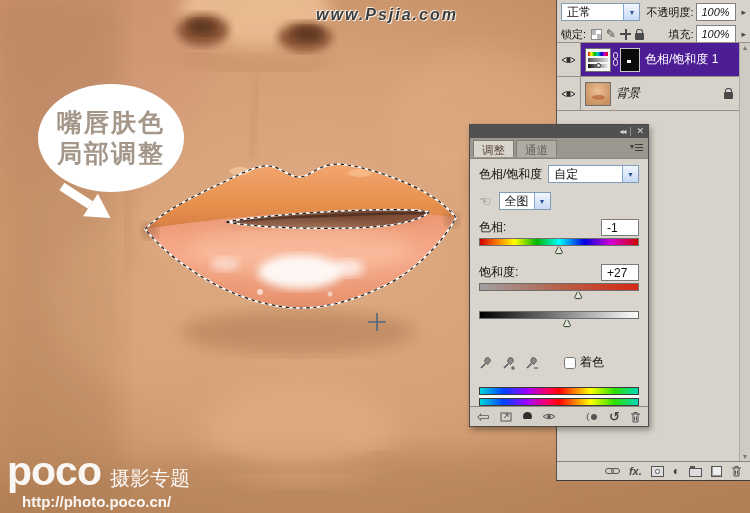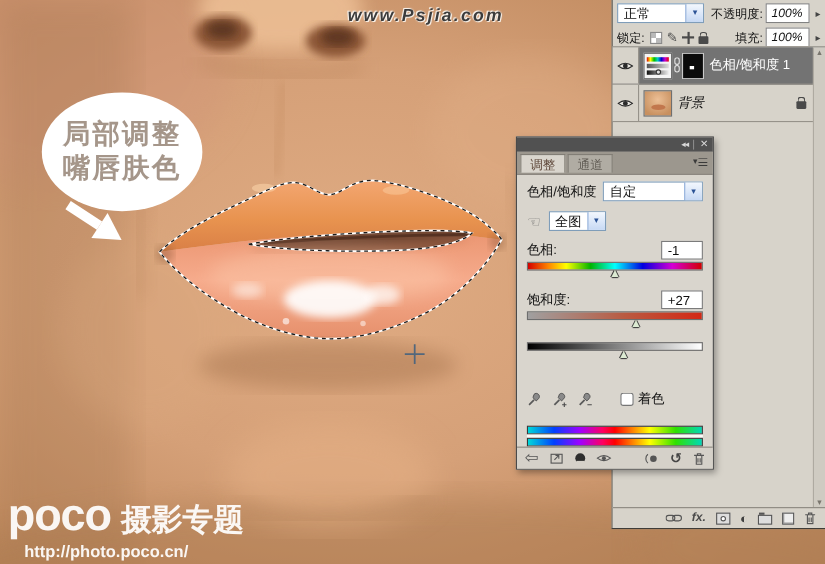--- a/index.html
+++ b/index.html
@@ -14,21 +14,21 @@
   .bubble span{font-size:25px;font-weight:bold;color:#a5968a;letter-spacing:2px;line-height:1.25;}
   .callout-arrow{position:absolute;left:46px;top:176px;z-index:3;}
   
   .wm-top{position:absolute;left:282px;top:6px;width:210px;text-align:center;z-index:3;
           font-family:Liberation Sans, sans-serif;font-style:italic;font-weight:bold;
           font-size:16px;letter-spacing:2px;color:#3c3c3c;
           text-shadow:0 0 2px #fff,1px 1px 0 #f4e9dd,-1px -1px 0 #f4e9dd;}
   .poco{position:absolute;left:7px;bottom:3px;z-index:3;color:rgba(255,255,255,.93);}
   .poco .row1{display:flex;align-items:baseline;gap:9px;}
   .poco .brand{font-size:41px;font-weight:bold;letter-spacing:-1px;line-height:30px;}
-  .poco .suffix{font-size:28px;font-weight:bold;}
+  .poco .suffix{font-size:20px;font-weight:normal;}
   .poco .url{font-size:15px;font-weight:bold;margin:1px 0 0 15px;}
   
   .xp-select{display:flex;align-items:center;height:18px;background:#fff;
              border:1px solid #7f9db9;box-sizing:border-box;}
   .xp-select .val{flex:1;padding:0 5px;font-size:12px;color:#111;white-space:nowrap;overflow:hidden;}
   .xp-chevron{width:15px;align-self:stretch;display:flex;align-items:center;justify-content:center;
               background:linear-gradient(180deg,#f2f7fe,#c7d9f4);border-left:1px solid #86a7d8;
               color:#2c5396;font-size:7px;}
   .num-box{height:18px;background:#fff;border:1px solid #828282;box-sizing:border-box;
            font-size:11px;padding:0 4px;font-family:inherit;color:#111;font-style:italic;}
@@ -47,21 +47,21 @@
   .ico-move{position:relative;width:11px;height:11px;}
   .ico-move::before{content:"";position:absolute;left:4.5px;top:0;width:2px;height:11px;background:#4a4a4a;}
   .ico-move::after{content:"";position:absolute;top:4.5px;left:0;width:11px;height:2px;background:#4a4a4a;}
   .ico-lock{width:9px;height:7px;background:#4a4a4a;border-radius:1px;position:relative;margin-top:4px;}
   .ico-lock::before{content:"";position:absolute;left:1px;top:-4px;width:5px;height:4px;
                     border:1.5px solid #4a4a4a;border-bottom:none;border-radius:3px 3px 0 0;}
   .layer-list{position:absolute;top:42px;left:0;right:0;bottom:18px;border-top:1px solid #96928a;
               background:#d7d3ca;}
   .layer-row{height:33px;display:flex;align-items:center;border-bottom:1px solid #96928a;
              position:relative;padding-right:12px;}
-  .layer-row.selected{background:#737373;color:#fff;}
+  .layer-row.selected{background:#4c1d95;color:#fff;}
   .eye-cell{width:23px;align-self:stretch;flex:0 0 23px;border-right:1px solid #96928a;
             background:#d7d3ca;display:flex;align-items:center;justify-content:center;}
   .thumb-adj{width:26px;height:24px;background:#f4f4f4;border:1px solid #6f6f6f;margin-left:4px;
              box-sizing:border-box;display:flex;flex-direction:column;justify-content:center;}
   .thumb-adj .tb{height:4px;margin:1px 2px;}
   .tb1{background:linear-gradient(90deg,#d00,#ff0,#0b0,#0cc,#00c,#c0c,#d00);}
   .tb2{background:linear-gradient(90deg,#555,#ddd);}
   .tb3{background:linear-gradient(90deg,#111,#eee);position:relative;}
   .tb3::after{content:"";position:absolute;left:40%;top:-1px;width:5px;height:5px;border-radius:50%;
               background:#ddd;border:1px solid #333;box-sizing:border-box;}
@@ -228,22 +228,22 @@
                C188,270 162,250 145,229 Z" fill="none" stroke="#1a1a1a" stroke-width="1.2" stroke-dasharray="3.5 3.5"></path>
       <path d="M226,222 C265,215 330,211 370,210 C400,209 420,210 429,212 C420,221 392,227 352,228
                C312,229 262,228 226,222 Z" fill="none" stroke="#ffffff" stroke-width="1.7"></path>
       <path d="M226,222 C265,215 330,211 370,210 C400,209 420,210 429,212 C420,221 392,227 352,228
                C312,229 262,228 226,222 Z" fill="none" stroke="#1a1a1a" stroke-width="1.2" stroke-dasharray="3.5 3.5"></path>
     </g>
     <path d="M368,322 H386 M377,313 V331" stroke="#52677c" stroke-width="1.6"></path>
   </svg>
 
   <div class="bubble">
+    <span>嘴唇肤色</span>
     <span>局部调整</span>
-    <span>嘴唇肤色</span>
   </div>
   <svg class="callout-arrow" width="90" height="60">
     <g transform="rotate(33 45 30)" fill="#ffffff">
       <rect x="10" y="25" width="34" height="9"></rect>
       <polygon points="44,16 68,29.5 44,43"></polygon>
     </g>
   </svg>
 
   <div class="wm-top">www.Psjia.com</div>
   <div class="poco">

